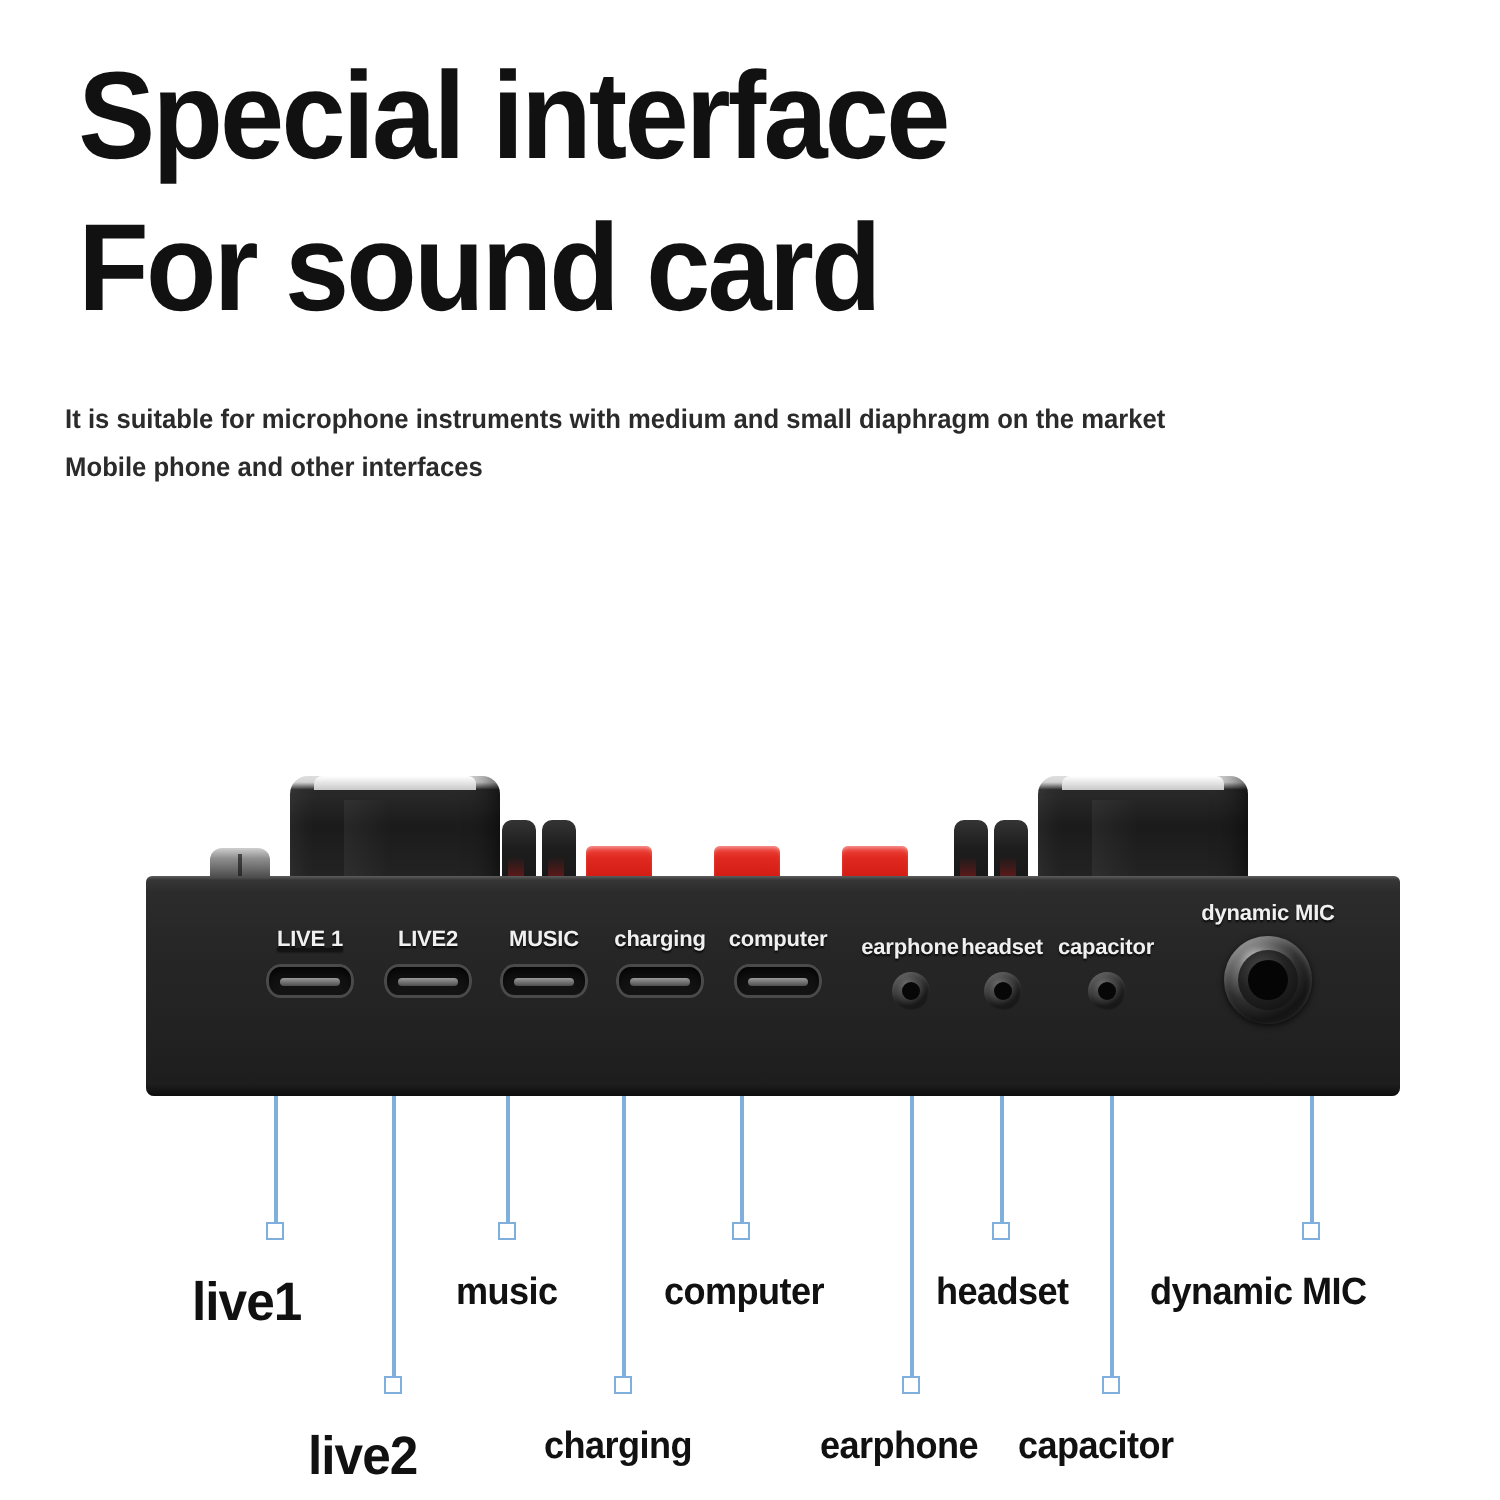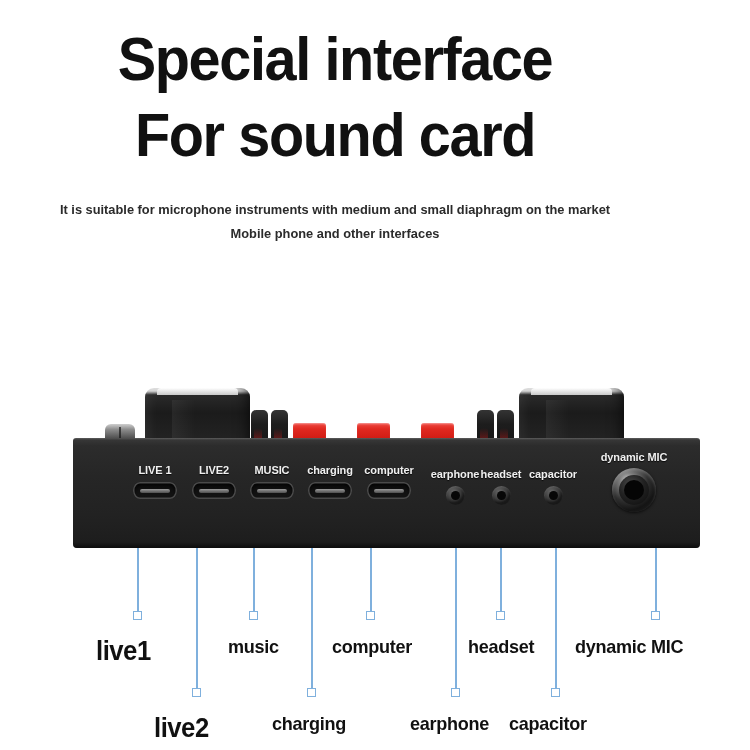--- a/index.html
+++ b/index.html
@@ -12,24 +12,23 @@
     background: #ffffff;
     font-family: "Liberation Sans", sans-serif;
     overflow: hidden;
     position: relative;
     color: #111111;
   }
 
   
   #header {
     position: absolute;
-    left: 4px;
+    left: 16px;
     top: 0;
     width: 662px;
-    text-align: center;
   }
   .headline {
     font-family: "Liberation Sans", sans-serif;
     font-weight: bold;
     font-size: 62px;
     line-height: 74px;
     letter-spacing: -1.5px;
     color: #111111;
     transform: scaleX(0.93);
     transform-origin: center center;
@@ -331,21 +330,21 @@
       </div>
     <div class="knob-large" style="left:446px;"></div>
   </div>
 
   <div id="faceplate">
 
     <div id="screw">
         <span class="slot"></span>
       </div>
 
-    <div class="port-col" style="left:42px;  top:26px; width:80px;">
+    <div class="port-col" style="left:42px;  top:26px; width:80px;text-decoration:underline;">
       <div class="port-label">LIVE 1</div>
       <div class="usb"></div>
     </div>
     <div class="port-col" style="left:101px; top:26px; width:80px;">
       <div class="port-label">LIVE2</div>
       <div class="usb"></div>
     </div>
     <div class="port-col" style="left:159px; top:26px; width:80px;">
       <div class="port-label">MUSIC</div>
       <div class="usb"></div>

